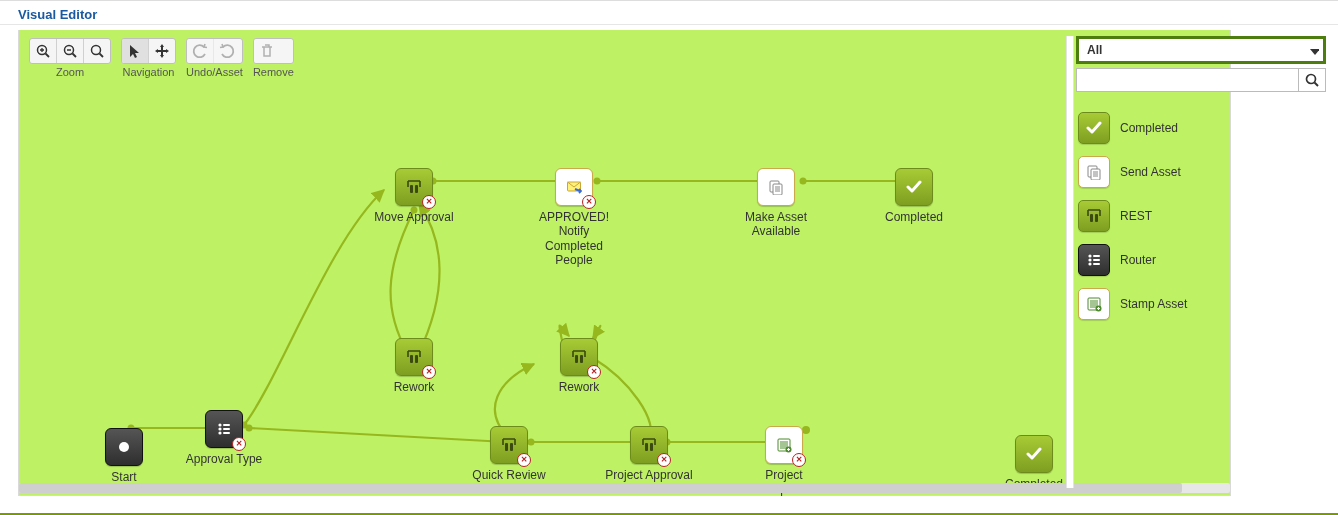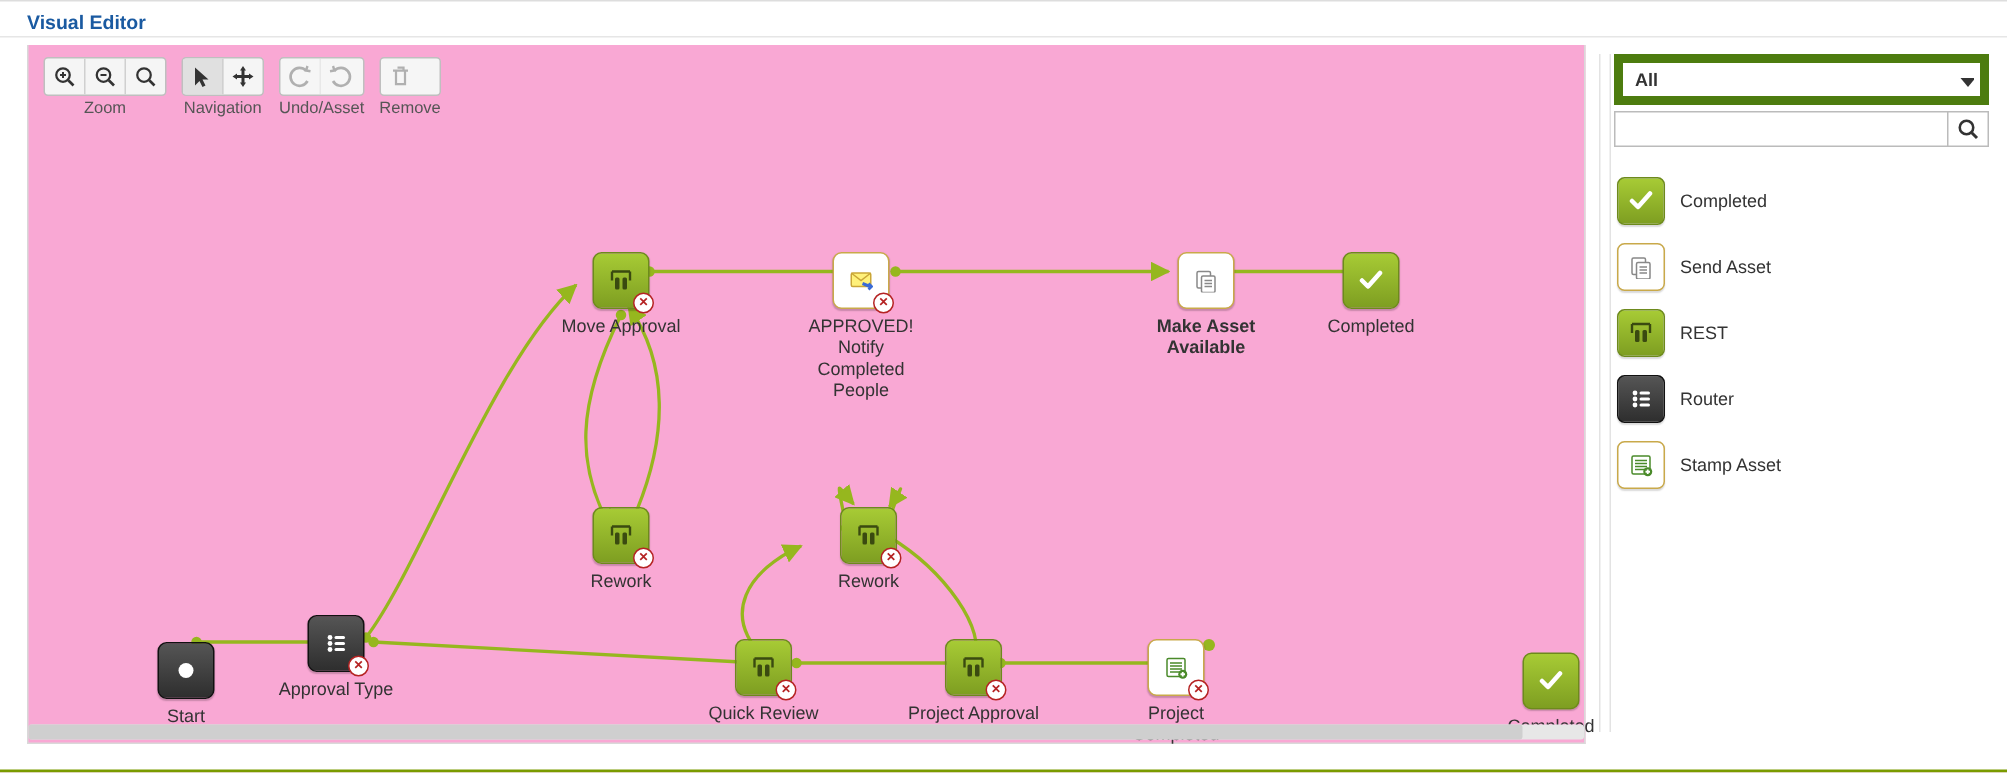--- a/index.html
+++ b/index.html
@@ -22,26 +22,26 @@
     font-weight: bold;
     font-size: 13px;
     padding: 6px 0 2px 18px;
     border-top: 1px solid #ddd;
     border-bottom: 1px solid #e6e6e6;
   }
   .editor-area {
     position: absolute;
     left: 18px;
     top: 30px;
-    width: 1039px;
+    width: 1213px;
     height: 466px;
     border: 1px solid #d9d9d9;
     border-top: none;
     box-sizing: border-box;
-    background: #f9a8d4;
+    background: #bef264;
   }
   .editor-scroll {
     position: absolute;
     left: 0; right: 0; bottom: 2px;
     height: 10px;
     background: #e7e7e7;
     border-radius: 2px;
   }
   .editor-scroll::after{
     content:"";
@@ -146,21 +146,21 @@
   }
   .vsplit {
     position:absolute;
     left: -10px; top:0; bottom:8px;
     width:6px;
     background:#fff;
     border-left:1px solid #e3e3e3;
     border-right:1px solid #e3e3e3;
   }
   .filter-select {
-    border:6px solid #4d7c0f;
+    border:3px solid #4d7c0f;
     height: 22px;
     display:flex; align-items:center;
     padding: 0 4px 0 8px;
     justify-content:space-between;
     font-weight:bold;
     background:#fff;
     cursor:pointer;
   }
   .search-row {
     margin-top: 4px;
@@ -424,21 +424,21 @@
         </div>
         <div class="node" style="left: 510px; top: 88px;">
           <div class="nbox light">
             <svg width="16" height="16">
               <use href="#ic-mail"></use>
             </svg>
             <div class="xdot">✕</div>
           </div>
           <div class="nlabel">APPROVED! Notify Completed People</div>
         </div>
-        <div class="node" style="left: 740px; top: 88px; font-weight: bold;">
+        <div class="node" style="left: 712px; top: 88px;">
           <div class="nbox light">
             <svg width="16" height="16">
               <use href="#ic-move"></use>
             </svg>
           </div>
           <div class="nlabel">Make Asset Available</div>
         </div>
         <div class="node" style="left: 850px; top: 88px;">
           <div class="nbox olive">
             <svg width="16" height="16">

